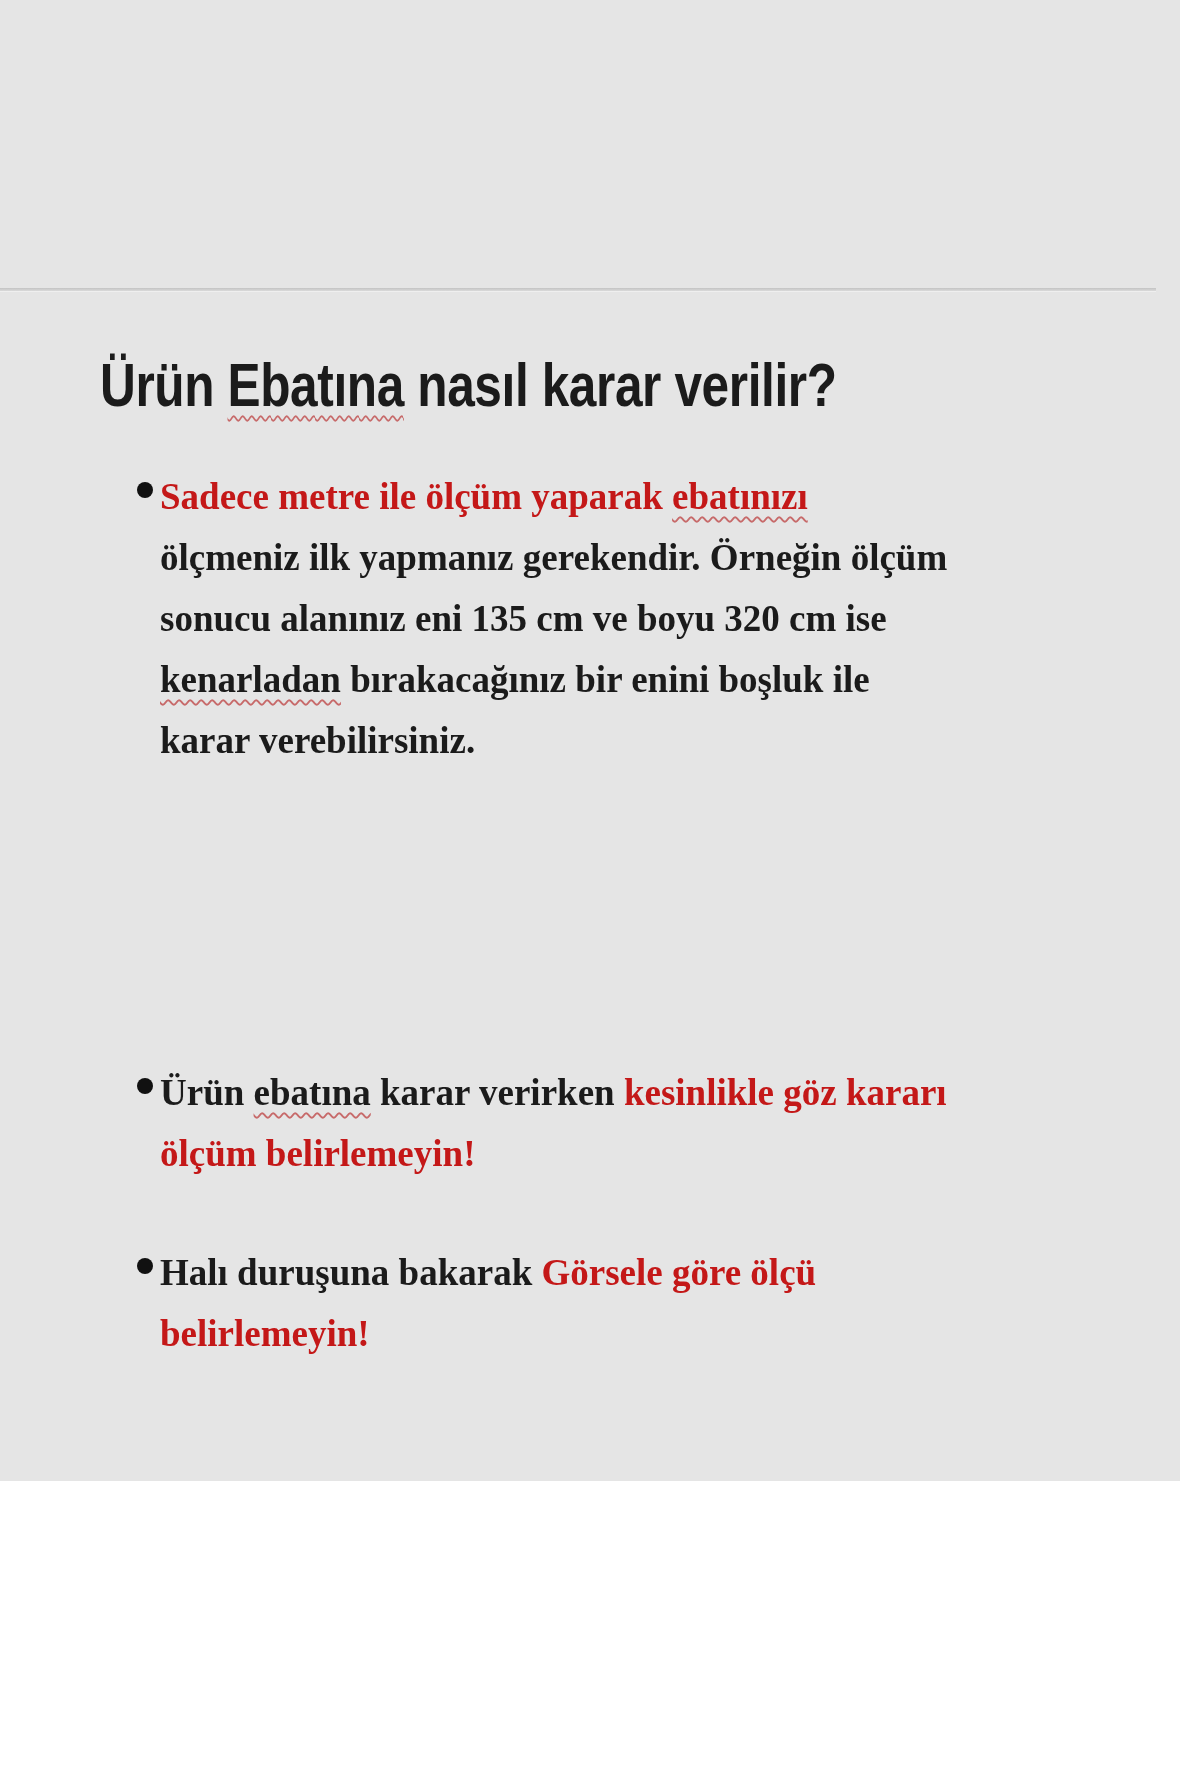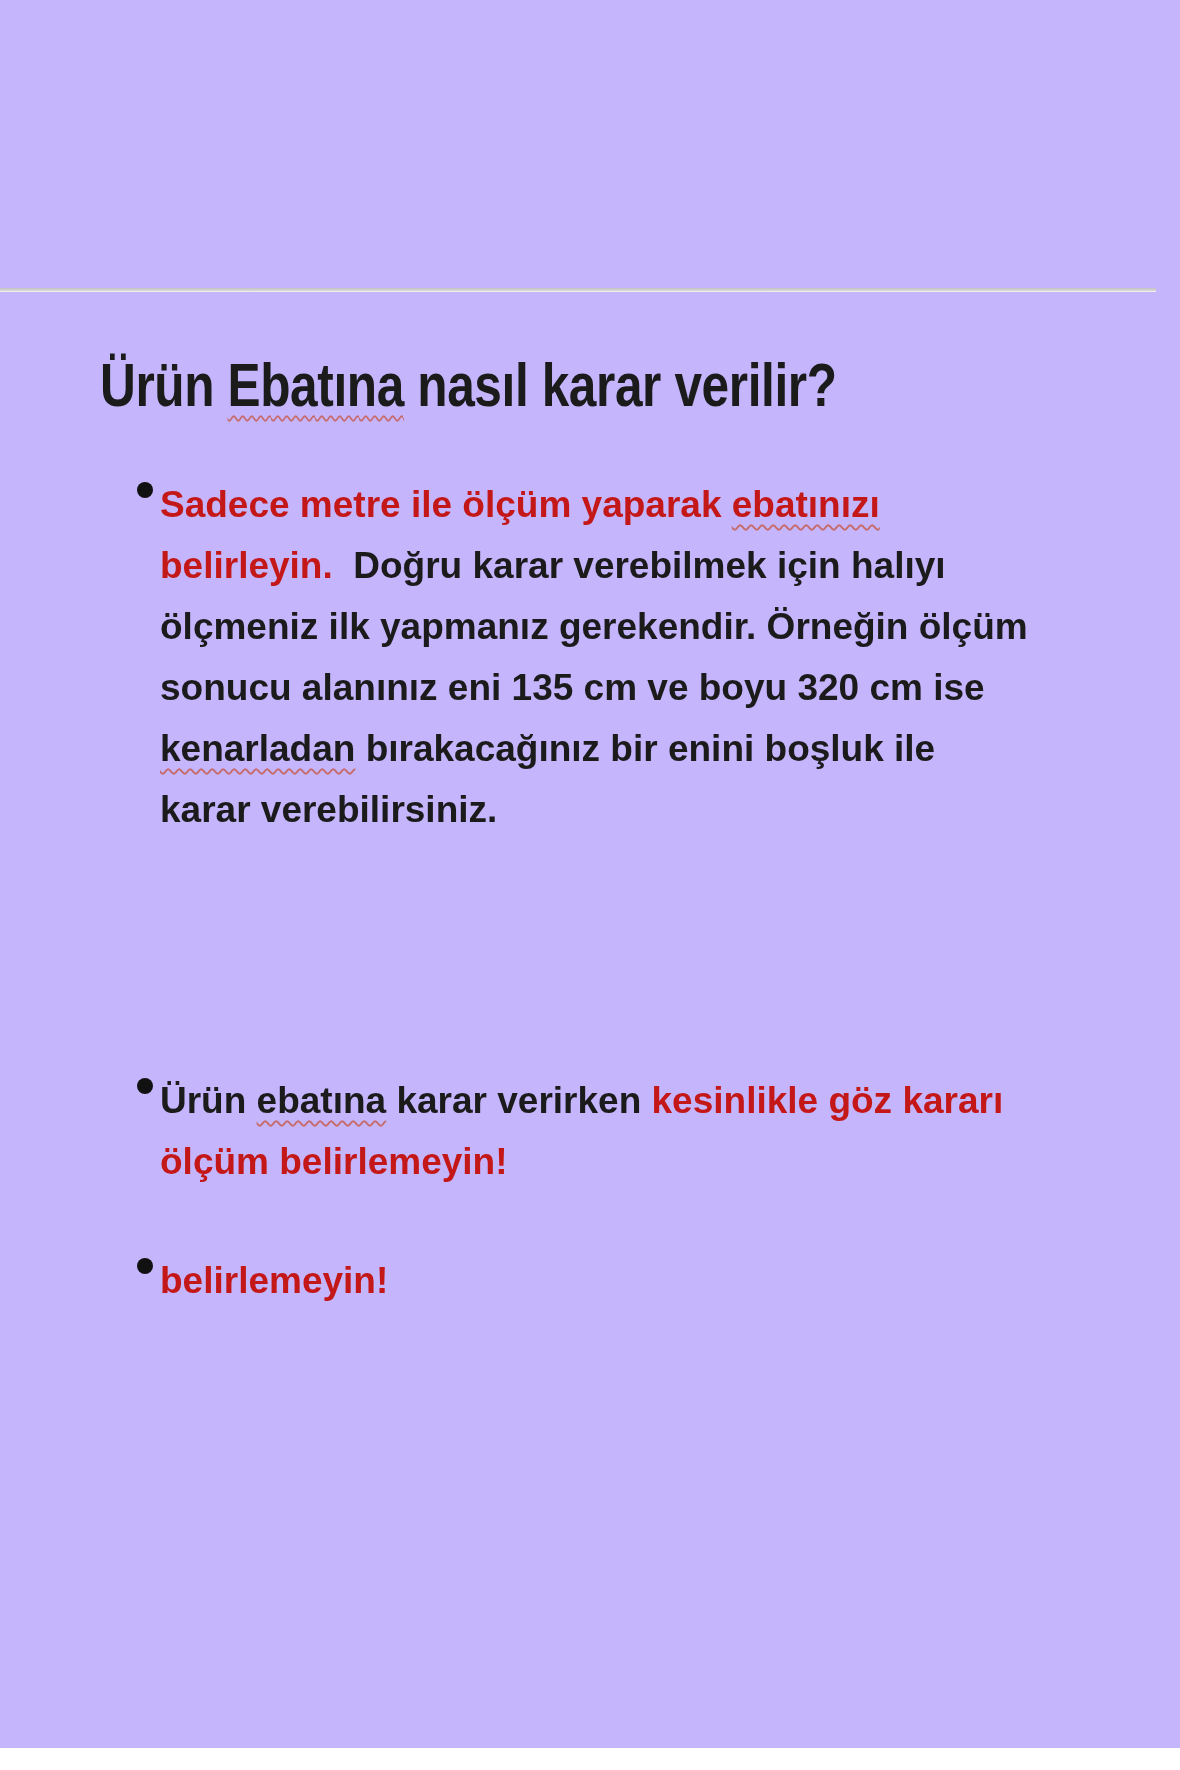--- a/index.html
+++ b/index.html
@@ -3,22 +3,22 @@
 <meta charset="utf-8">
 <style>
   html, body {
     margin: 0;
     padding: 0;
     background: #ffffff;
   }
   .page {
     position: relative;
     width: 1180px;
-    height: 1748px;
-    background: #c4b5fd;
+    height: 1481px;
+    background: #e5e5e5;
     overflow: hidden;
     font-family: "Liberation Sans", sans-serif;
     font-weight: 700;
     color: #1b1b1b;
   }
   .divider {
     position: absolute;
     top: 288px;
     left: 0;
     width: 1156px;
@@ -52,21 +52,22 @@
     left: 137px;
     top: 24px;
     width: 16px;
     height: 16px;
     border-radius: 50%;
     background: #111111;
   }
   .lines {
     position: absolute;
     left: 160px;
-    top: 16px;
+    top: 8px;
+    font-family: Liberation Serif, serif;
   }
   .line {
     font-size: 37px;
     line-height: 61px;
     height: 61px;
     white-space: pre;
   }
   .seg { white-space: pre; }
   .seg.black { color: #1b1b1b; }
   .seg.red   { color: #c41818; }
@@ -92,34 +93,34 @@
 <body>
 
 <div class="page">
   <div class="divider"></div>
   <h1 class="title" id="title"><span class="seg black">Ürün </span><span class="seg black sq">Ebatına</span><span class="seg black"> nasıl karar verilir?</span></h1>
   <div id="bullets">
       <div class="bullet-block block-0">
         <span class="dot"></span>
         <div class="lines">
           <div class="line"><span class="seg red">Sadece metre ile ölçüm yaparak </span><span class="seg red sq">ebatınızı</span></div>
-          <div class="line"><span class="seg red">belirleyin.</span><span class="seg black">  Doğru karar verebilmek için halıyı</span></div>
           <div class="line"><span class="seg black">ölçmeniz ilk yapmanız gerekendir. Örneğin ölçüm</span></div>
           <div class="line"><span class="seg black">sonucu alanınız eni 135 cm ve boyu 320 cm ise</span></div>
           <div class="line"><span class="seg black sq">kenarladan</span><span class="seg black"> bırakacağınız bir enini boşluk ile</span></div>
           <div class="line"><span class="seg black">karar verebilirsiniz.</span></div>
         </div>
       </div>
       <div class="bullet-block block-1">
         <span class="dot"></span>
         <div class="lines">
           <div class="line"><span class="seg black">Ürün </span><span class="seg black sq">ebatına</span><span class="seg black"> karar verirken </span><span class="seg red">kesinlikle göz kararı</span></div>
           <div class="line"><span class="seg red">ölçüm belirlemeyin!</span></div>
         </div>
       </div>
       <div class="bullet-block block-2">
         <span class="dot"></span>
         <div class="lines">
+          <div class="line"><span class="seg black">Halı duruşuna bakarak </span><span class="seg red">Görsele göre ölçü</span></div>
           <div class="line"><span class="seg red">belirlemeyin!</span></div>
         </div>
       </div>
     </div>
 </div>
 
 </body></html>

